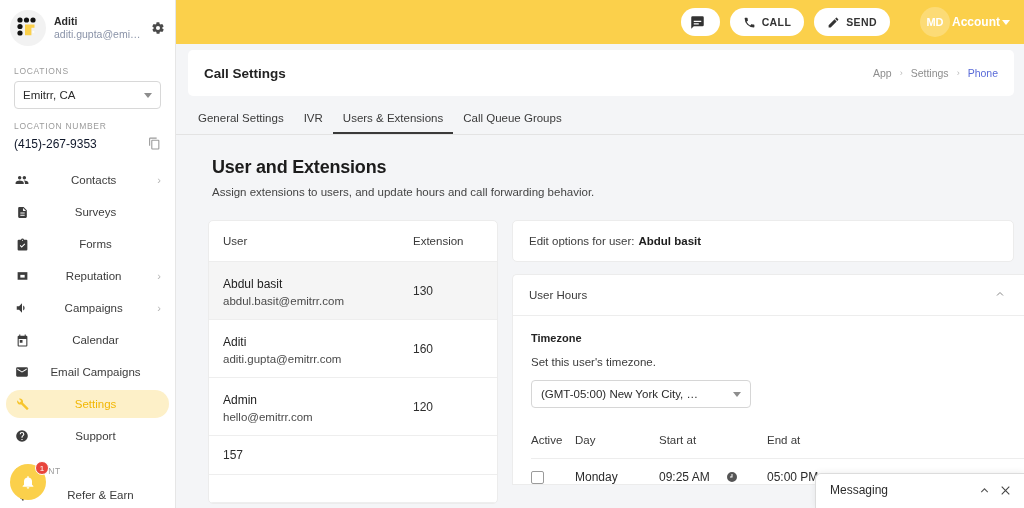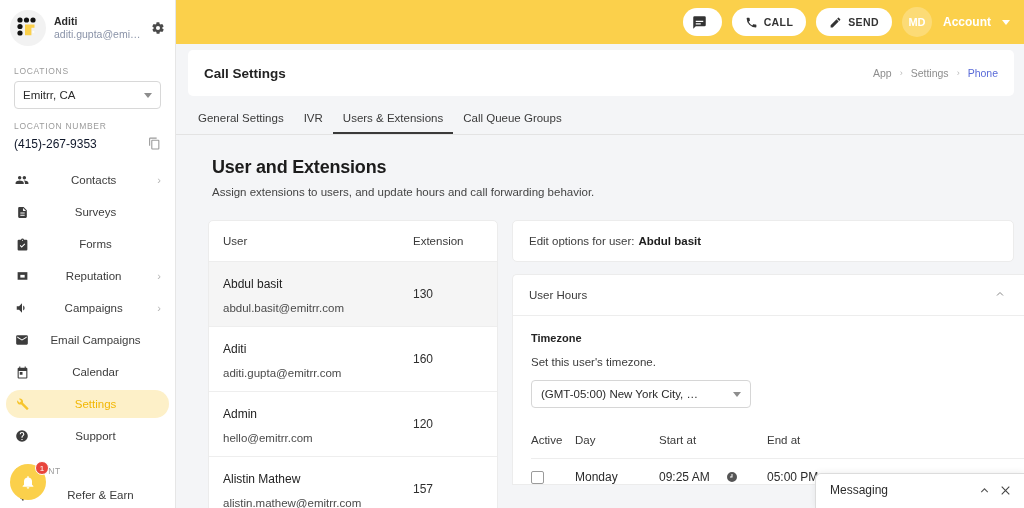--- a/index.html
+++ b/index.html
@@ -71,21 +71,21 @@
   .main { flex: 1; height: 508px; position: relative; background: #f4f5f7; }
   .topbar {
     height: 44px; background: #FBD04B; display: flex; align-items: center;
     justify-content: flex-end; padding-right: 14px; gap: 10px;
   }
   .pill {
     height: 28px; background: #fff; border-radius: 14px; display: flex; align-items: center;
     gap: 6px; padding: 0 13px; font-size: 10.5px; font-weight: bold; color: #333; letter-spacing: .4px;
   }
   .pill.icon-only { padding: 0 9px; }
-  .acct { display: flex; align-items: center; gap: 11px; margin-left: 0; }
+  .acct { display: flex; align-items: center; gap: 2px; margin-left: 20px; }
   .avatar {
     width: 30px; height: 30px; border-radius: 50%; background: #fcdb76; color: #fff;
     display: flex; align-items: center; justify-content: center; font-size: 11px; font-weight: bold;
   }
   .acct-name { color: #fff; font-size: 12px; font-weight: bold; }
   .acct-caret { width:0;height:0;border-left:4px solid transparent;border-right:4px solid transparent;border-top:5px solid #fff; }
 
   .pagehdr {
     margin: 6px 10px 0 12px; background: #fff; border-radius: 5px; height: 46px;
     display: flex; align-items: center; padding: 0 16px; justify-content: space-between;
@@ -110,21 +110,21 @@
     border: 1px solid #ececec;
   }
   .tbl-head { display: flex; padding: 14px 14px; font-size: 11.5px; color: #3a3a3a; border-bottom: 1px solid #ededed; }
   .tbl-head .c1 { flex: 1; }
   .tbl-head .c2 { width: 70px; }
   .row { display: flex; padding: 12px 14px; border-bottom: 1px solid #eeeeee; align-items: center; }
   .row.sel { background: #f5f5f5; }
   .row .c1 { flex: 1; }
   .row .c2 { width: 70px; font-size: 12px; color: #2e2e2e; }
   .r-name { font-size: 12px; color: #222; }
-  .r-mail { font-size: 11.5px; color: #4a4a4a; margin-top: 10px; }
+  .r-mail { font-size: 11.5px; color: #4a4a4a; margin-top: 3px; }
 
   .right-col { flex: 1; min-width: 0; }
   .edit-card {
     background: #fff; border-radius: 5px; height: 42px; display: flex; align-items: center;
     padding: 0 16px; font-size: 11.5px; color: #3c3c3c; margin-right: 10px; border: 1px solid #ececec;
   }
   .edit-card b { color: #1c1c1c; margin-left: 4px; }
   .hours-card { background: #fff; border-radius: 5px 0 0 0; margin-top: 12px; border: 1px solid #ececec; border-right: 0; }
   .hours-head {
     display: flex; align-items: center; justify-content: space-between; padding: 13px 18px 13px 16px;
@@ -245,34 +245,34 @@
         <span class="ic">
           <svg width="14" height="14" viewBox="0 0 24 24" fill="currentColor">
               <path d="M3 9v6h4l5 5V4L7 9H3zm13.5 3A4.5 4.5 0 0014 7.9v8.2a4.5 4.5 0 002.5-4.1z"></path>
             </svg>
         </span>
         <span class="lbl">Campaigns</span>
         <span class="chev">›</span>
       </div>
       <div class="nav-item">
         <span class="ic">
+          <svg width="13" height="13" viewBox="0 0 24 24" fill="currentColor">
+              <path d="M19 3h-1V1h-2v2H8V1H6v2H5a2 2 0 00-2 2v16a2 2 0 002 2h14a2 2 0 002-2V5a2 2 0 00-2-2zm0 18H5V9h14zM7 11h5v5H7z"></path>
+            </svg>
+        </span>
+        <span class="lbl">Calendar</span>
+        <span class="chev"></span>
+      </div>
+      <div class="nav-item">
+        <span class="ic">
           <svg width="14" height="14" viewBox="0 0 24 24" fill="currentColor">
               <path d="M20 4H4a2 2 0 00-2 2v12a2 2 0 002 2h16a2 2 0 002-2V6a2 2 0 00-2-2zm0 4l-8 5-8-5V6l8 5 8-5z"></path>
             </svg>
         </span>
         <span class="lbl">Email Campaigns</span>
-        <span class="chev"></span>
-      </div>
-      <div class="nav-item">
-        <span class="ic">
-          <svg width="13" height="13" viewBox="0 0 24 24" fill="currentColor">
-              <path d="M19 3h-1V1h-2v2H8V1H6v2H5a2 2 0 00-2 2v16a2 2 0 002 2h14a2 2 0 002-2V5a2 2 0 00-2-2zm0 18H5V9h14zM7 11h5v5H7z"></path>
-            </svg>
-        </span>
-        <span class="lbl">Calendar</span>
         <span class="chev"></span>
       </div>
       <div class="nav-item active">
         <span class="ic">
           <svg width="14" height="14" viewBox="0 0 24 24" fill="currentColor">
               <path d="M22.7 19l-9.1-9.1a5.5 5.5 0 00-7-7l4 4-2.8 2.8-4-4a5.5 5.5 0 007 7L19.9 22a1 1 0 001.4 0l1.4-1.4a1 1 0 000-1.6z"></path>
             </svg>
         </span>
         <span class="lbl">Settings</span>
         <span class="chev"></span>
@@ -379,24 +379,20 @@
           <span class="c2">160</span>
         </div>
         <div class="row">
           <span class="c1">
             <span class="r-name">Admin</span>
             <span class="r-mail" style="display:block">hello@emitrr.com</span>
           </span>
           <span class="c2">120</span>
         </div>
         <div class="row">
-          <span class="c1">
-            <span class="r-name">Alistin Mathew</span>
-            <span class="r-mail" style="display:block">alistin.mathew@emitrr.com</span>
-          </span>
           <span class="c2">157</span>
         </div>
         <div class="row">
           <span class="c1">
 
             <span class="r-mail" style="display:block"></span>
           </span>
 
         </div>
       </div>

